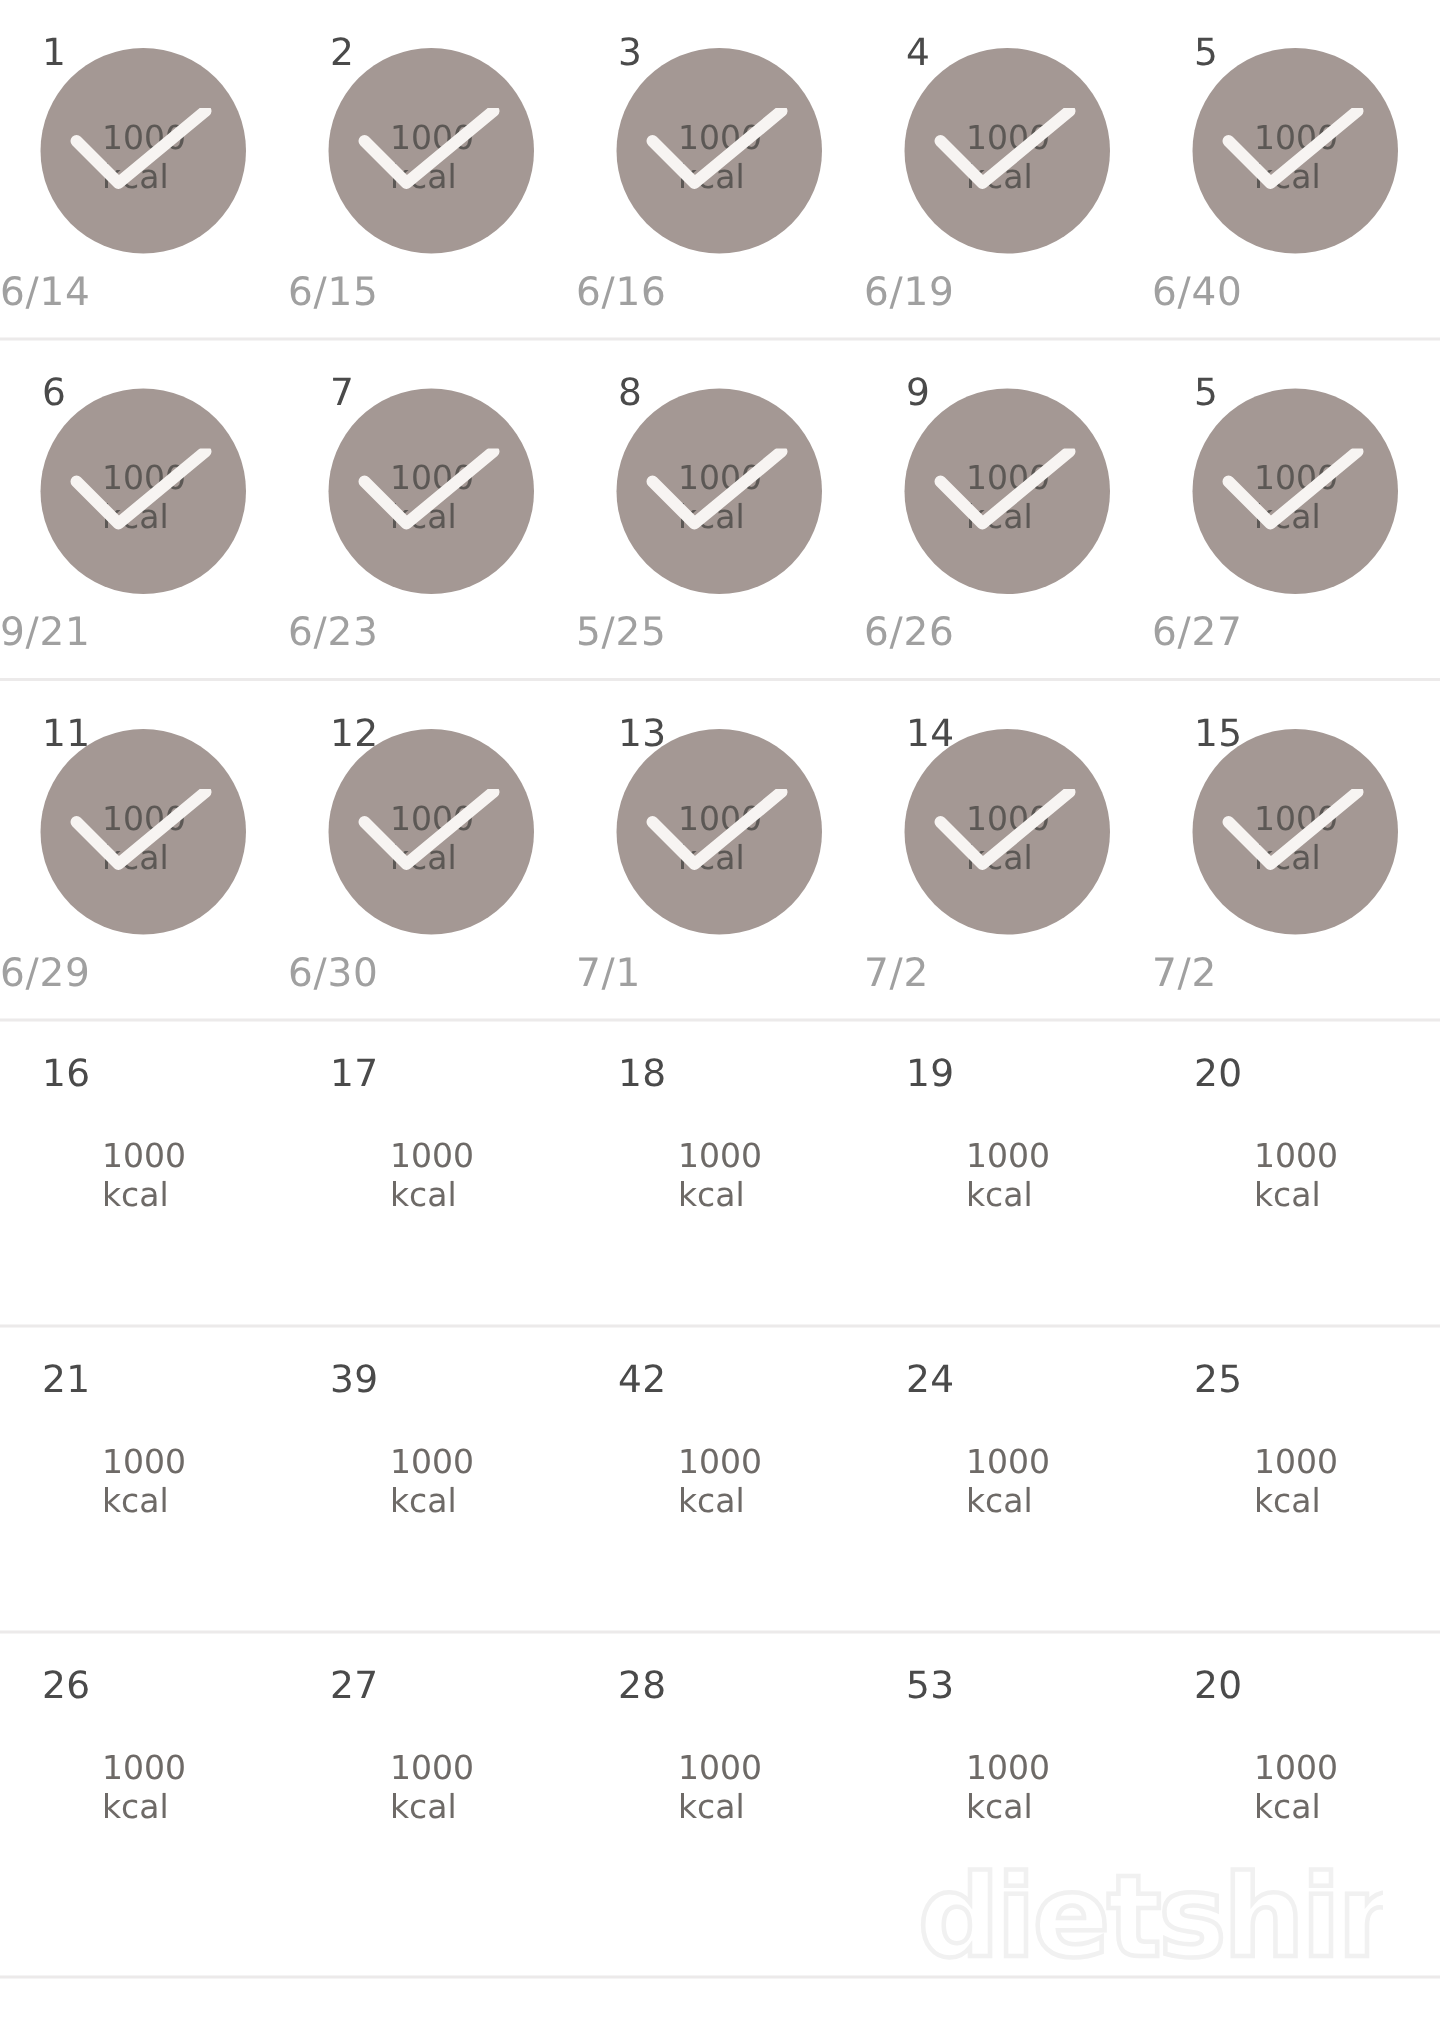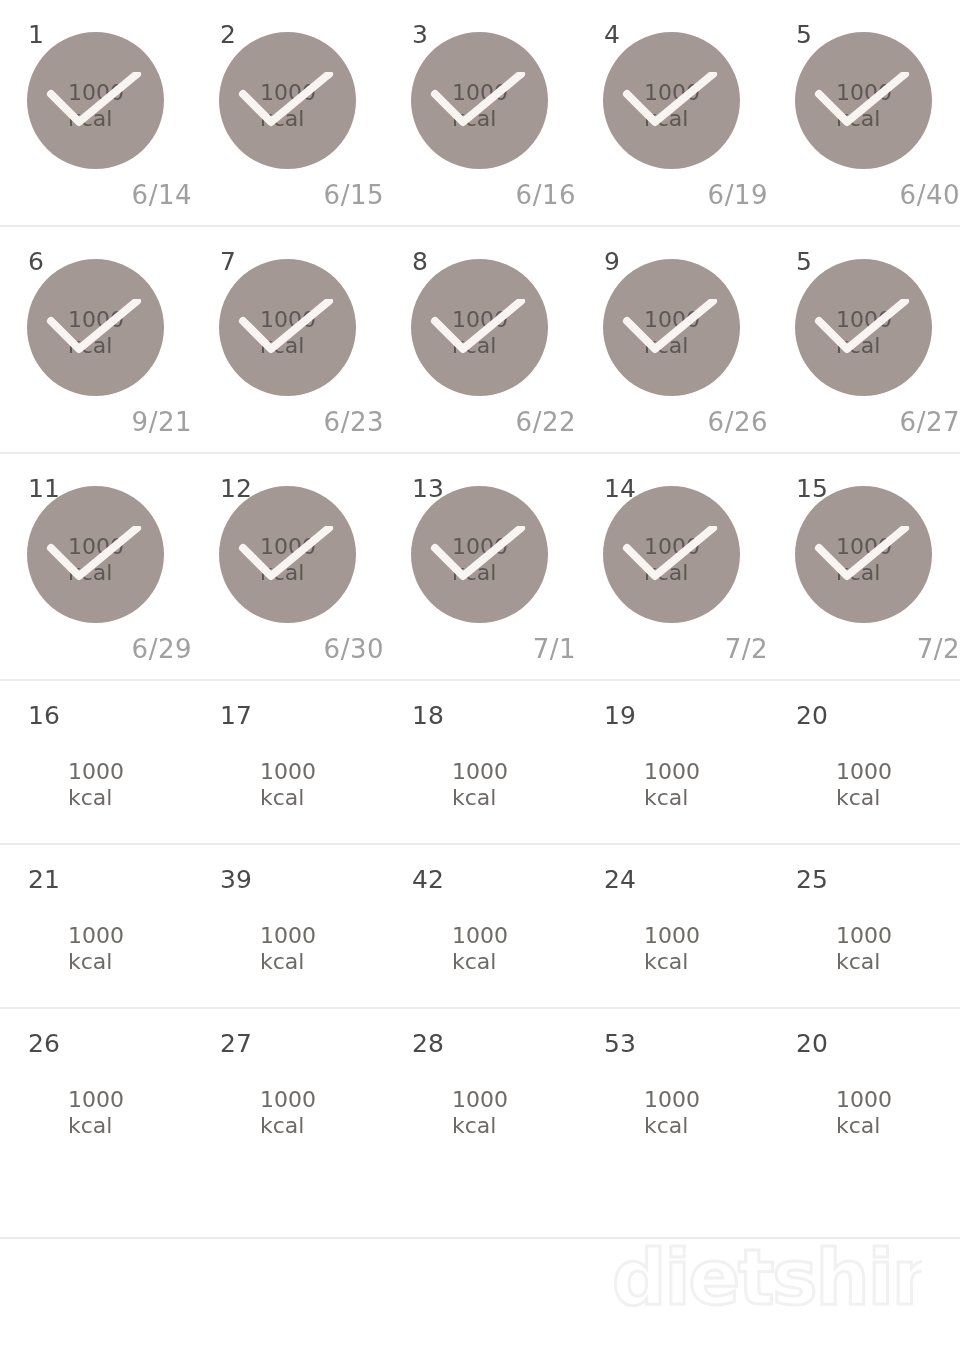--- a/index.html
+++ b/index.html
@@ -25,21 +25,21 @@
 
   .row {
     position: relative;
     width: 960px;
     box-sizing: border-box;
     border-bottom: 2px solid #eceaea;
     display: flex;
     flex-direction: row;
   }
   .row.filled  { height: 227px; }
-  .row.empty   { height: 164px; }
+  .row.empty   { height: 204px; }
   .row.empty-last { height: 230px; }
 
   .cell {
     position: relative;
     width: 192px;
     height: 100%;
     box-sizing: border-box;
   }
 
   
@@ -101,21 +101,21 @@
     pointer-events: none;
   }
   .check svg { display: block; }
 
   
   .date {
     position: absolute;
     left: 0;
     top: 182px;
     width: 192px;
-    text-align: right;
+    text-align: left;
     font-size: 26px;
     line-height: 1;
     color: #a0a0a0;
     letter-spacing: 0.5px;
     font-family: "DejaVu Sans", "Liberation Sans", sans-serif;
   }
 
   
   #watermark {
     position: absolute;
@@ -238,21 +238,21 @@
         <div class="day-no">8</div>
         <div class="kcal">
           <span class="amount">1000</span>
           <span class="unit">kcal</span>
         </div>
         <div class="check">
           <svg width="100" height="60" viewBox="0 0 100 60">
             <path d="M6 22 L34 50 L92 2" fill="none" stroke="#f7f4f2" stroke-width="8" stroke-linecap="round" stroke-linejoin="round"></path>
           </svg>
         </div>
-        <div class="date">6/22</div>
+        <div class="date">5/25</div>
       </div>
       <div class="cell">
         <div class="disc"></div>
         <div class="day-no">9</div>
         <div class="kcal">
           <span class="amount">1000</span>
           <span class="unit">kcal</span>
         </div>
         <div class="check">
           <svg width="100" height="60" viewBox="0 0 100 60">

